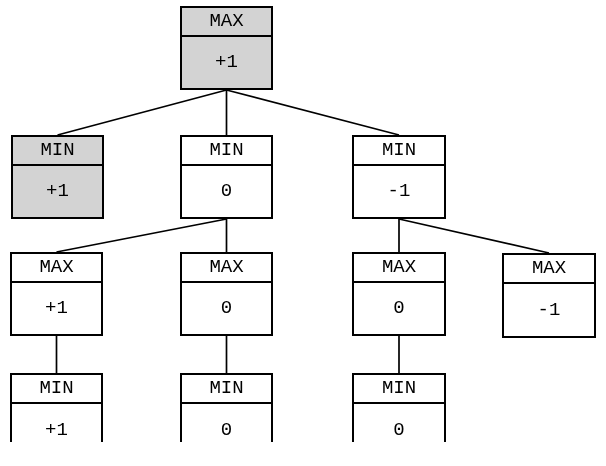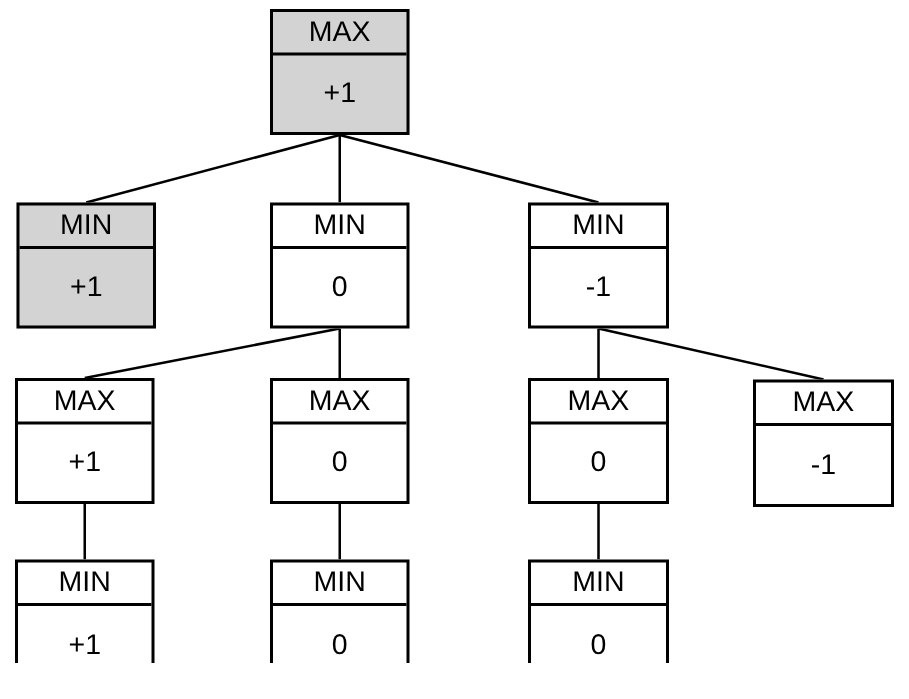--- a/index.html
+++ b/index.html
@@ -1,21 +1,21 @@
 <!DOCTYPE html>
 <html><head>
 <meta charset="utf-8">
 <style>
   html, body { margin: 0; padding: 0; background: #ffffff; }
   .stage {
     position: relative;
     width: 606px;
     height: 442px;
     background: #ffffff;
-    font-family: Liberation Sans, sans-serif;
+    font-family: Liberation Mono, monospace;
     overflow: hidden;
   }
   #edges {
     position: absolute;
     left: 0; top: 0;
     width: 606px; height: 466px;
   }
   .node {
     position: absolute;
     box-sizing: border-box;

